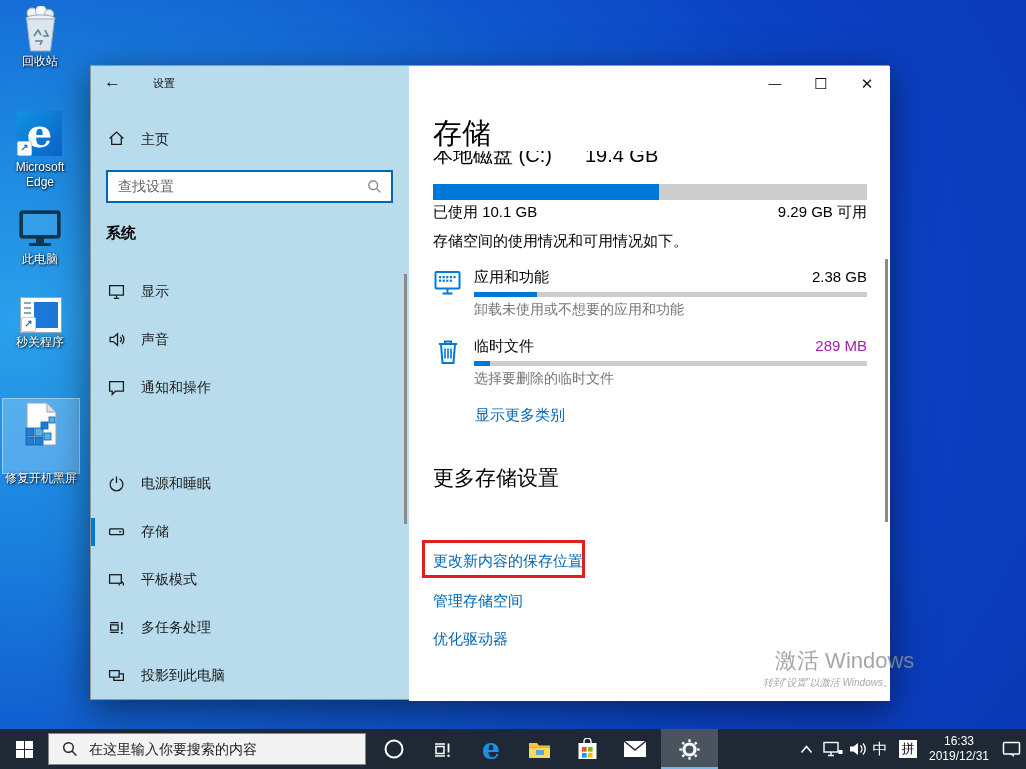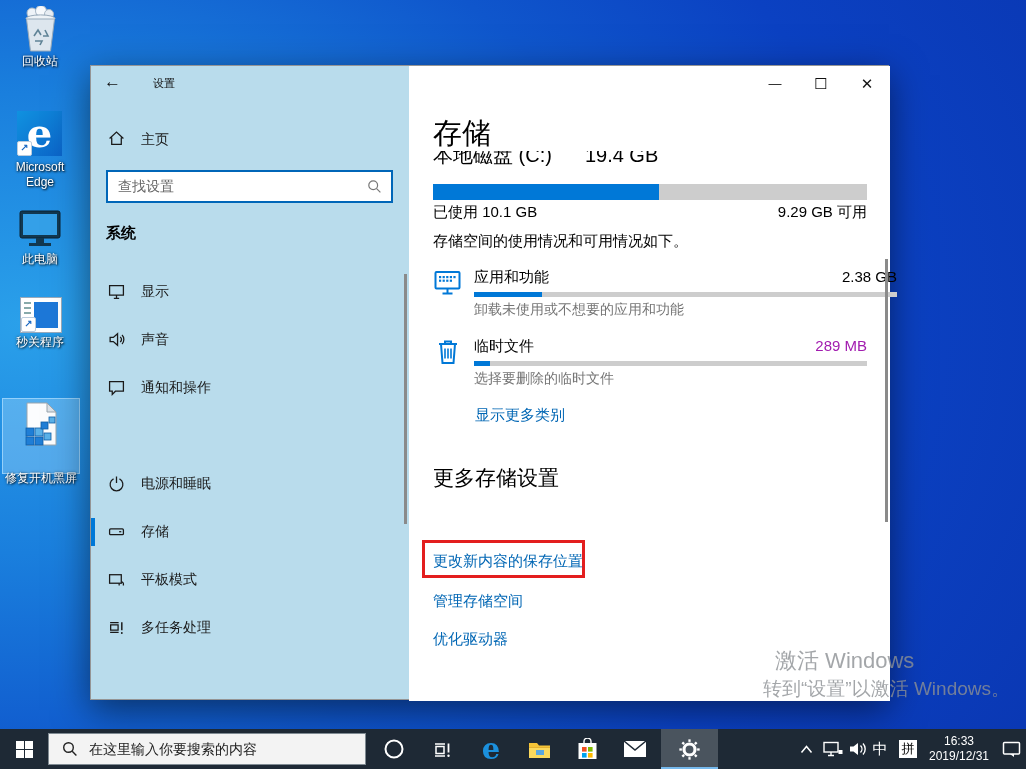--- a/index.html
+++ b/index.html
@@ -166,20 +166,26 @@
         <div class="lbl">平板模式</div>
       </div>
       <div class="side-item" style="top:538px;">
         <svg class="ico" viewBox="0 0 16 16">
             <path d="M2 3.5h8M2 12.5h8M2.5 5.5h7v5h-7z" fill="none" stroke="#1a1a1a" stroke-width="1.2"></path>
             <line x1="13" y1="3" x2="13" y2="10.5" stroke="#1a1a1a" stroke-width="1.4"></line>
             <circle cx="13" cy="13.2" r="0.9" fill="#1a1a1a"></circle>
           </svg>
         <div class="lbl">多任务处理</div>
       </div>
+      <div class="side-item" style="top:586px;">
+        <svg class="ico" viewBox="0 0 16 16">
+            <path d="M1.5 3.5h9v6h-9zM5.5 9.5v3h9v-6h-4" fill="none" stroke="#1a1a1a" stroke-width="1.2"></path>
+          </svg>
+        <div class="lbl">投影到此电脑</div>
+      </div>
 
       <div class="abs" style="left:313px;top:208px;width:3px;height:250px;background:#8a8a8a;"></div>
     </div>
 
     <div id="main">
       <div class="abs" style="top:0;right:0;display:flex;">
         <div class="ctrl">—</div>
         <div class="ctrl" style="font-size:15px;">☐</div>
         <div class="ctrl" style="font-size:15px;">✕</div>
       </div>
@@ -193,21 +199,21 @@
       </div>
 
       <div class="abs barbg" style="left:24px;top:118px;width:434px;height:16px;">
         <div class="barfill" style="width: 52%;"></div>
       </div>
       <div class="abs" style="left:24px;top:137px;font-size:15px;color:#000;">已使用 10.1 GB</div>
       <div class="abs" style="top:137px;right:23px;font-size:15px;color:#000;">9.29 GB 可用</div>
 
       <div class="abs" style="left:24px;top:166px;font-size:15px;color:#000;">存储空间的使用情况和可用情况如下。</div>
 
-      <div class="abs" style="left:0;top:200px;width:481px;height:56px;cursor:pointer;padding-left:30px;">
+      <div class="abs" style="left:0;top:200px;width:481px;height:56px;cursor:pointer;">
         <svg class="abs" style="left:25px;top:4px;" width="27" height="26" viewBox="0 0 27 26">
           <rect x="1.5" y="2" width="24" height="16.5" rx="1" fill="none" stroke="#0078d7" stroke-width="2"></rect>
           <g fill="#0078d7">
             <rect x="5" y="6" width="2.2" height="2.2"></rect>
               <rect x="8.6" y="6" width="2.2" height="2.2"></rect>
               <rect x="12.2" y="6" width="2.2" height="2.2"></rect>
               <rect x="15.8" y="6" width="2.2" height="2.2"></rect>
               <rect x="19.4" y="6" width="2.2" height="2.2"></rect>
             <rect x="5" y="9.6" width="2.2" height="2.2"></rect>
               <rect x="8.6" y="9.6" width="2.2" height="2.2"></rect>
@@ -246,21 +252,21 @@
       <div class="abs link" style="left:24px;top:486px;">更改新内容的保存位置</div>
       <div class="abs link" style="left:24px;top:526px;">管理存储空间</div>
       <div class="abs link" style="left:24px;top:564px;">优化驱动器</div>
 
       <div class="abs" style="left:476px;top:193px;width:3px;height:263px;background:#8a8a8a;"></div>
     </div>
   </div>
 
   <div id="watermark">
     <div class="abs" style="left:775px;top:646px;font-size:22px;white-space:nowrap;">激活 Windows</div>
-    <div class="abs" style="left:763px;top:676px;font-size:19px;white-space:nowrap;">转到“设置”以激活 Windows。</div>
+    <div class="abs" style="left:763px;top:676px;font-size:10px;white-space:nowrap;font-style:italic;">转到“设置”以激活 Windows。</div>
   </div>
 
   <div id="taskbar">
     <div class="tb-cell" style="left:0;width:48px;">
       <svg width="17" height="17" viewBox="0 0 17 17">
         <rect x="0" y="0" width="8" height="8" fill="#fff"></rect>
           <rect x="9" y="0" width="8" height="8" fill="#fff"></rect>
         <rect x="0" y="9" width="8" height="8" fill="#fff"></rect>
           <rect x="9" y="9" width="8" height="8" fill="#fff"></rect>
       </svg>

